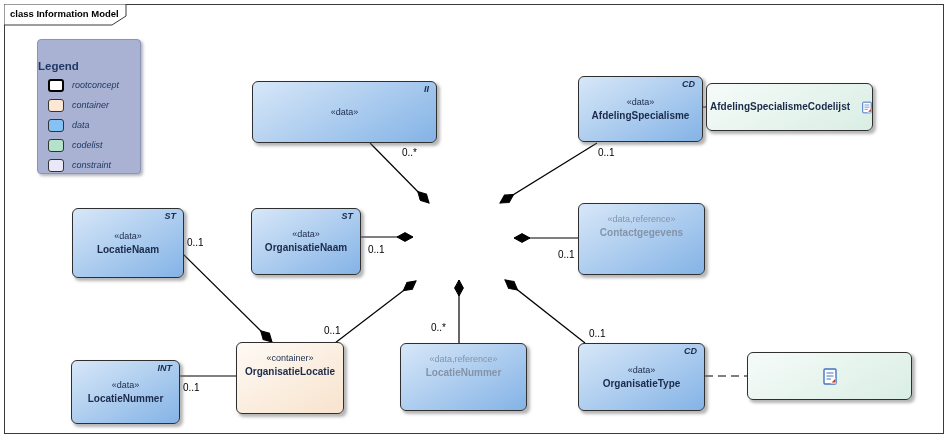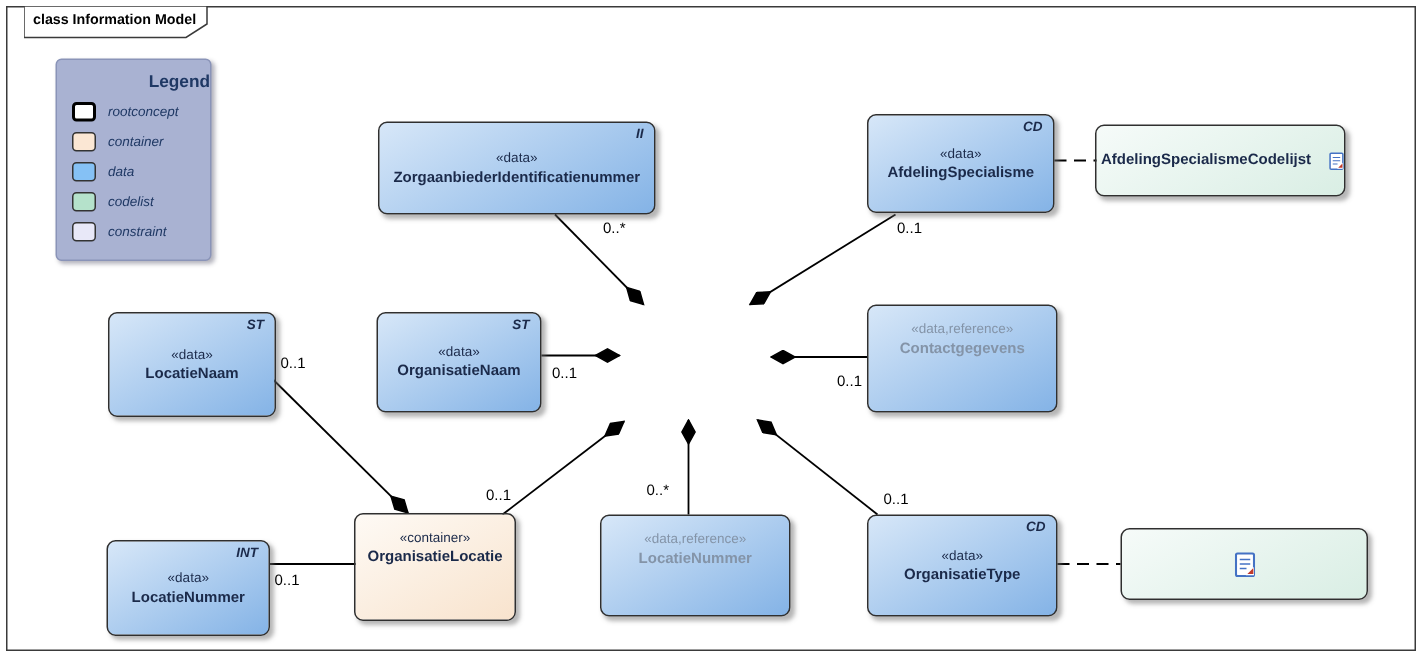--- a/index.html
+++ b/index.html
@@ -1,26 +1,26 @@
 <!DOCTYPE html>
 <html><head>
 <meta charset="utf-8">
 <style>
   html,body{margin:0;padding:0;background:#fff;}
   .canvas{position:relative;width:948px;height:442px;background:#fff;overflow:hidden;
           font-family:"Liberation Sans",sans-serif;}
   .frame{position:absolute;left:4px;top:4px;width:938px;height:428px;border:1px solid #3a3a3a;background:#fff;}
-  .frame-tab{position:absolute;left:4px;top:4px;width:124px;height:22px;margin-left:12px;}
+  .frame-tab{position:absolute;left:4px;top:4px;width:124px;height:22px;}
   .frame-tab svg{position:absolute;left:0;top:0;}
   .frame-tab span{position:absolute;left:6px;top:4px;font-size:9.5px;font-weight:bold;color:#000;white-space:nowrap;}
   .edges{position:absolute;left:0;top:0;pointer-events:none;}
 
   .legend{position:absolute;left:37px;top:39px;width:102px;height:133px;background:#a9b2d2;
           border:1px solid #8a94b8;border-radius:4px;box-shadow:2px 2px 3px rgba(90,90,110,.45);}
-  .legend-title{text-align:right;font-size:11.5px;font-weight:bold;color:#1f3864;margin-top:9px;}
+  .legend-title{text-align:left;font-size:11.5px;font-weight:bold;color:#1f3864;margin-top:20px;}
   .legend-row{display:flex;align-items:center;gap:8px;margin:6px 0 0 10px;height:14px;font-style:italic;}
   .swatch{width:16px;height:13px;border:1px solid #333;border-radius:3px;box-sizing:border-box;flex:0 0 auto;}
   .sw-root{background:#ffffff;border:2px solid #000;}
   .sw-container{background:#fbe7d4;}
   .sw-data{background:#85c1f5;}
   .sw-codelist{background:#b5e2cb;}
   .sw-constraint{background:#e8e8f8;}
   .legend-label{font-size:9px;color:#1f3864;}
 
   .node{position:absolute;box-sizing:border-box;border:1px solid #2f2f2f;border-radius:6px;
@@ -94,30 +94,29 @@
     </div>
     <div class="legend-row">
       <span class="swatch sw-constraint"></span>
       <span class="legend-label">constraint</span>
     </div>
   </div>
 
   <div class="node data" style="left:252px;top:81px;width:185px;height:62px">
     <span class="corner">II</span>
     <div class="stereo">«data»</div>
-    <div class="nname">ZorgaanbiederIdentificatienummer</div>
   </div>
 
   <div class="node data" style="left:578px;top:76px;width:125px;height:66px">
     <span class="corner">CD</span>
     <div class="stereo">«data»</div>
     <div class="nname">AfdelingSpecialisme</div>
   </div>
 
-  <div class="node codelist" style="left:730px;top:83px;width:167px;height:48px">
+  <div class="node codelist" style="left:706px;top:83px;width:167px;height:48px">
     <div class="nname">AfdelingSpecialismeCodelijst</div>
     <svg width="14" height="17" viewBox="0 0 14 17">
       <rect x="1" y="1" width="12" height="15" rx="1" fill="#fff" stroke="#4472c4" stroke-width="1.4"></rect>
       <line x1="3.5" y1="5" x2="10.5" y2="5" stroke="#4472c4" stroke-width="1"></line>
       <line x1="3.5" y1="8" x2="10.5" y2="8" stroke="#4472c4" stroke-width="1"></line>
       <line x1="3.5" y1="11" x2="8" y2="11" stroke="#4472c4" stroke-width="1"></line>
       <path d="M7.5,15.5 L13,15.5 L13,10 Z" fill="#fff"></path>
       <path d="M8.6,14.6 L12.6,14.6 L12.6,10.6 Z" fill="#c0392b"></path>
     </svg>
   </div>

